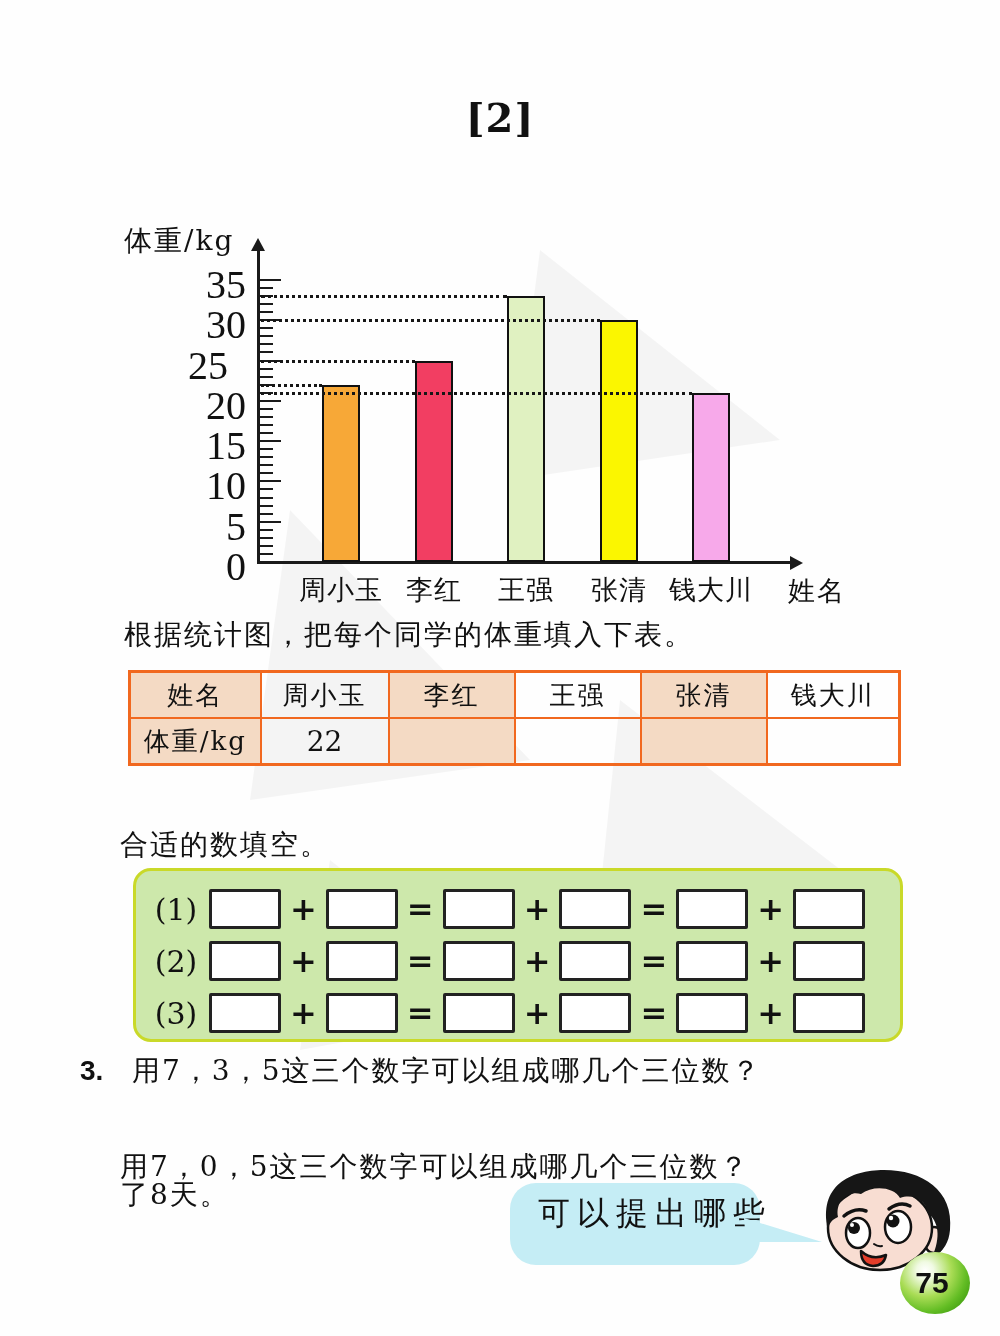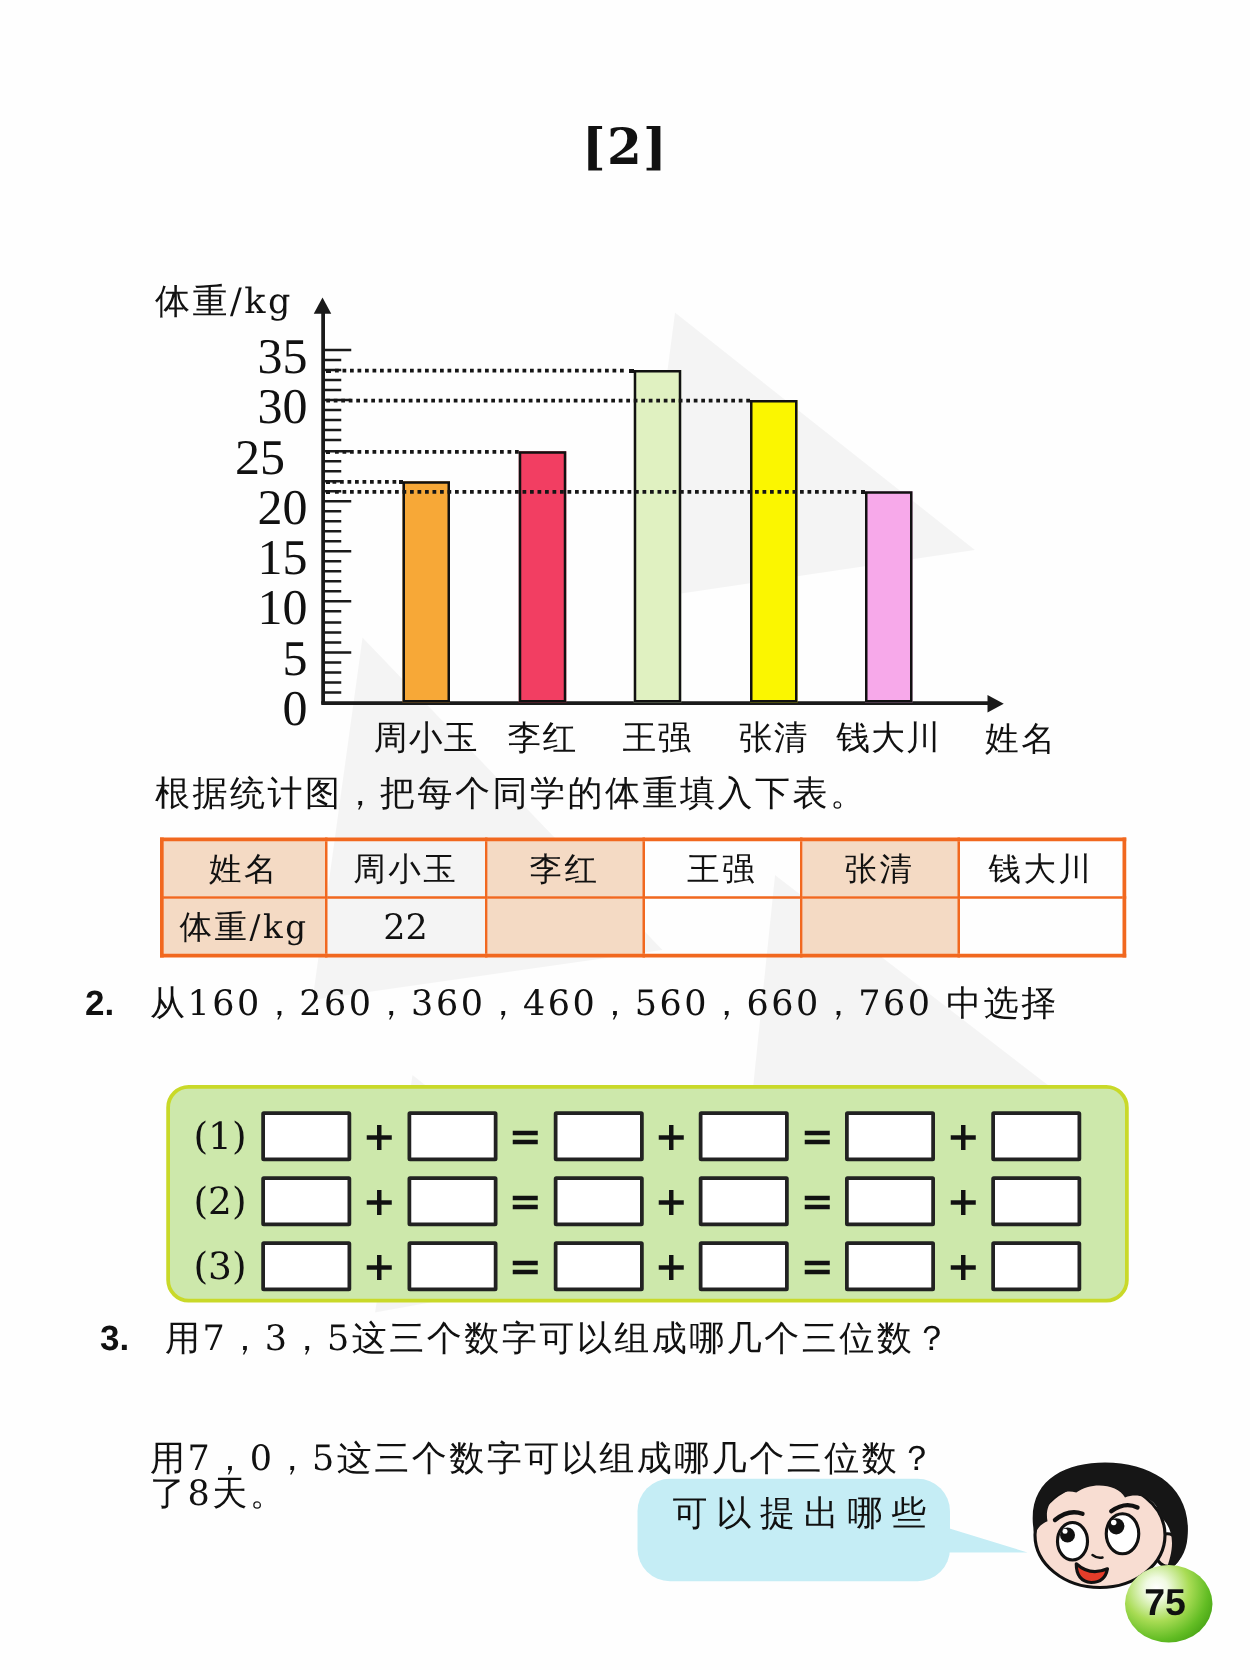--- a/index.html
+++ b/index.html
@@ -38,21 +38,21 @@
     left:133px; top:868px; width:770px; height:174px; box-sizing:border-box;
     background:#cde8ab; border:3px solid #c9d929; border-radius:18px;
   }
   .eq-row { position:absolute; left:16px; display:flex; align-items:center; gap:9px; }
   .eq-label { width:48px; font-size:30px; text-align:center; }
   .eq-box { width:72px; height:40px; background:#fff; border:3px solid #222; border-radius:2px; box-sizing:border-box; }
   .eq-op { font-size:32px; font-weight:bold; line-height:40px; }
 
   
   #speech-bubble { left:510px; top:1183px; width:250px; height:82px; background:#c5edf5; border-radius:26px; }
-  #speech-bubble .bl { position:absolute; left:28px; font-size:28px; letter-spacing:7px; white-space:nowrap; }
+  #speech-bubble .bl { position:absolute; left:28px; font-size:32px; letter-spacing:7px; white-space:nowrap; }
   #bubble-tail { left:744px; top:1210px; }
   #boy { left:798px; top:1166px; }
   #page-ball {
     left:900px; top:1252px; width:70px; height:62px; border-radius:50%;
     background:radial-gradient(circle at 36% 30%, #ffffff 0%, #f0fae2 14%, #a9dc55 42%, #63bd24 66%, #3e9b10 86%, #2f8408 100%);
     display:flex; align-items:center; justify-content:center;
   }
   #page-ball span { font-family:"Liberation Sans",sans-serif; font-weight:bold; font-size:30px; color:#111; padding-right:6px; }
 
   .wm { opacity:.035; }
@@ -163,23 +163,21 @@
       <td class="shade">体重/kg</td>
       <td class="val">22</td>
       <td class="shade val"></td>
       <td class="val"></td>
       <td class="shade val"></td>
       <td class="val"></td>
     </tr>
   </tbody>
     </table>
 
-  <div class="abs cn" style="left:68px; top:784px;">
-    <span class="pnum">2.</span><span>从160，260，360，460，560，660，760 中选择</span>
-  </div>
+  <div class="abs cn" style="left:120px; top:826px;">合适的数填空。</div>
 
   <div class="abs" id="eq-panel">
       <div class="eq-row" style="top: 18px;">
         <span class="eq-label">(1)</span>
         <span class="eq-box"></span>
         <span class="eq-op">+</span>
         <span class="eq-box"></span>
         <span class="eq-op">=</span>
         <span class="eq-box"></span>
         <span class="eq-op">+</span>

